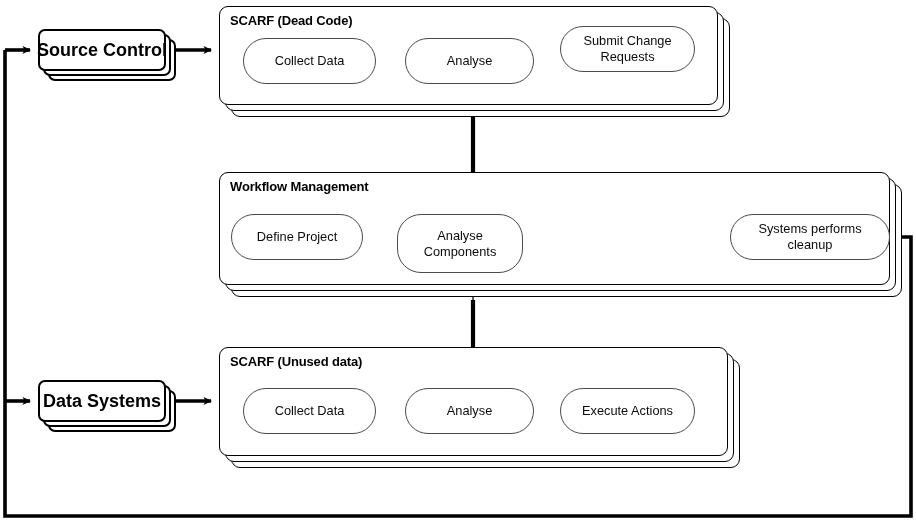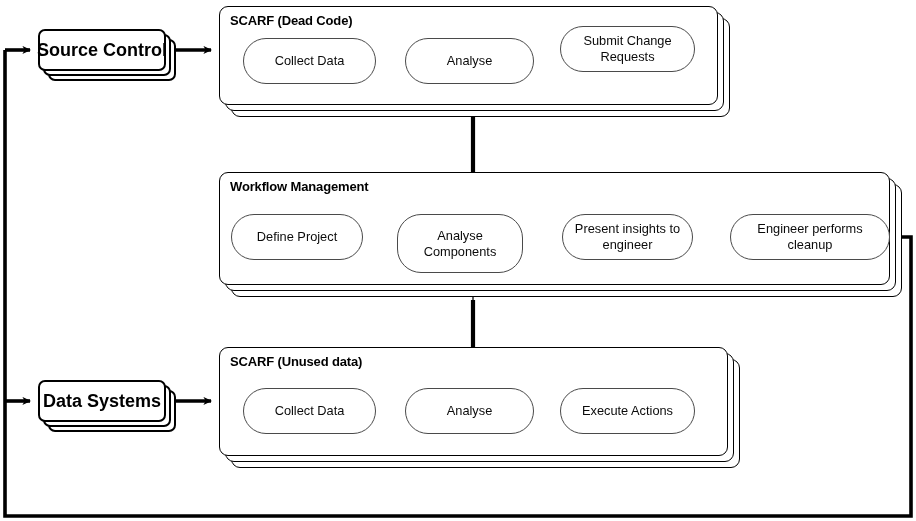--- a/index.html
+++ b/index.html
@@ -183,25 +183,22 @@
     <div class="layer l2" style="width:671px; height:113px;"></div>
     <div class="layer l1" style="width:671px; height:113px;"></div>
     <div class="pool-title">Workflow Management</div>
 
     <div class="node" style="left:12px; top:42px; width:132px; height:46px;">
       <span>Define Project</span>
     </div>
     <div class="node" style="left:178px; top:42px; width:126px; height:59px;">
       <span>Analyse Components</span>
     </div>
-    <div class="node" style="left:343px; top:42px; width:131px; height:46px;">
-      <span>Present insights to engineer</span>
-    </div>
     <div class="node" style="left:511px; top:42px; width:160px; height:46px;">
-      <span>Engineer performs cleanup</span>
+      <span>Systems performs cleanup</span>
     </div>
   </div>
 
   <div class="stack" style="left:219px; top:347px; width:522px; height:122px;">
     <div class="layer l3" style="width:509px; height:109px;"></div>
     <div class="layer l2" style="width:509px; height:109px;"></div>
     <div class="layer l1" style="width:509px; height:109px;"></div>
     <div class="pool-title">SCARF (Unused data)</div>
 
     <div class="node" style="left:24px; top:41px; width:133px; height:46px;">

